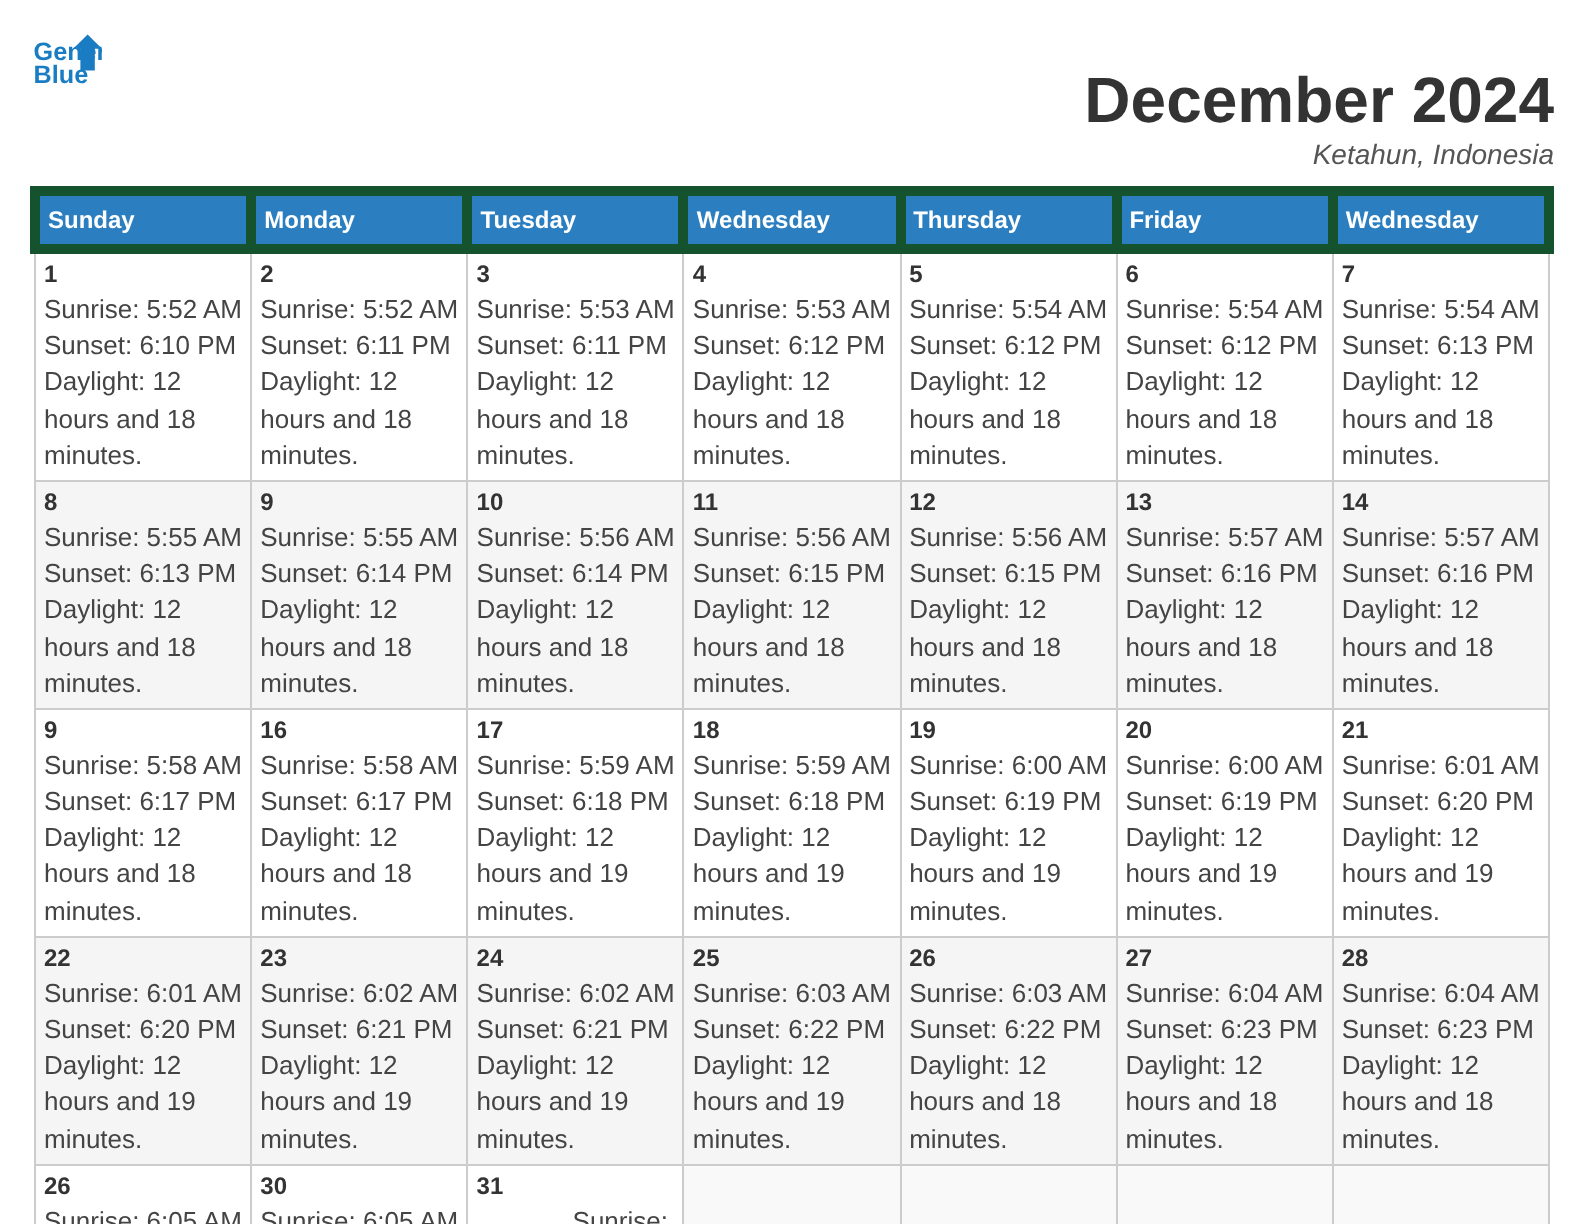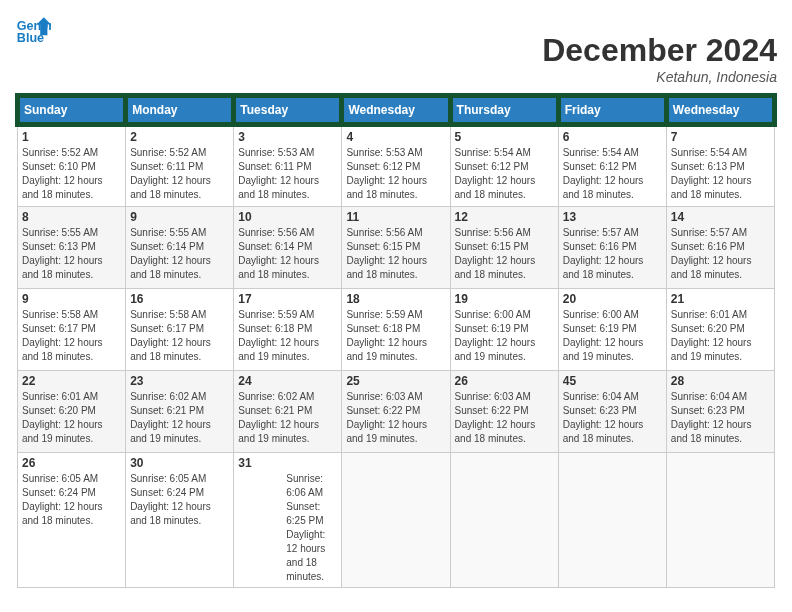--- a/index.html
+++ b/index.html
@@ -72,21 +72,21 @@
     }
     .day-num {
       font-size: 12px;
       font-weight: bold;
       color: #333;
       display: block;
       margin-bottom: 2px;
     }
     .day-info {
       color: #444;
-      font-size: 10px;
+      font-size: 13px;
       line-height: 1.4;
     }
     tr:nth-child(even) td {
       background: #f5f5f5;
     }
     tr:nth-child(odd) td {
       background: #fff;
     }
     .calendar thead tr th { background: #2b7fc1; }
   </style>
@@ -278,21 +278,21 @@
 Sunset: 6:22 PM
 Daylight: 12 hours and 19 minutes.</div>
           </td>
           <td>
             <span class="day-num">26</span>
             <div class="day-info" style="white-space: pre-line;">Sunrise: 6:03 AM
 Sunset: 6:22 PM
 Daylight: 12 hours and 18 minutes.</div>
           </td>
           <td>
-            <span class="day-num">45</span>
+            <span class="day-num">27</span>
             <div class="day-info" style="white-space: pre-line;">Sunrise: 6:04 AM
 Sunset: 6:23 PM
 Daylight: 12 hours and 18 minutes.</div>
           </td>
           <td>
             <span class="day-num">28</span>
             <div class="day-info" style="white-space: pre-line;">Sunrise: 6:04 AM
 Sunset: 6:23 PM
 Daylight: 12 hours and 18 minutes.</div>
           </td>

